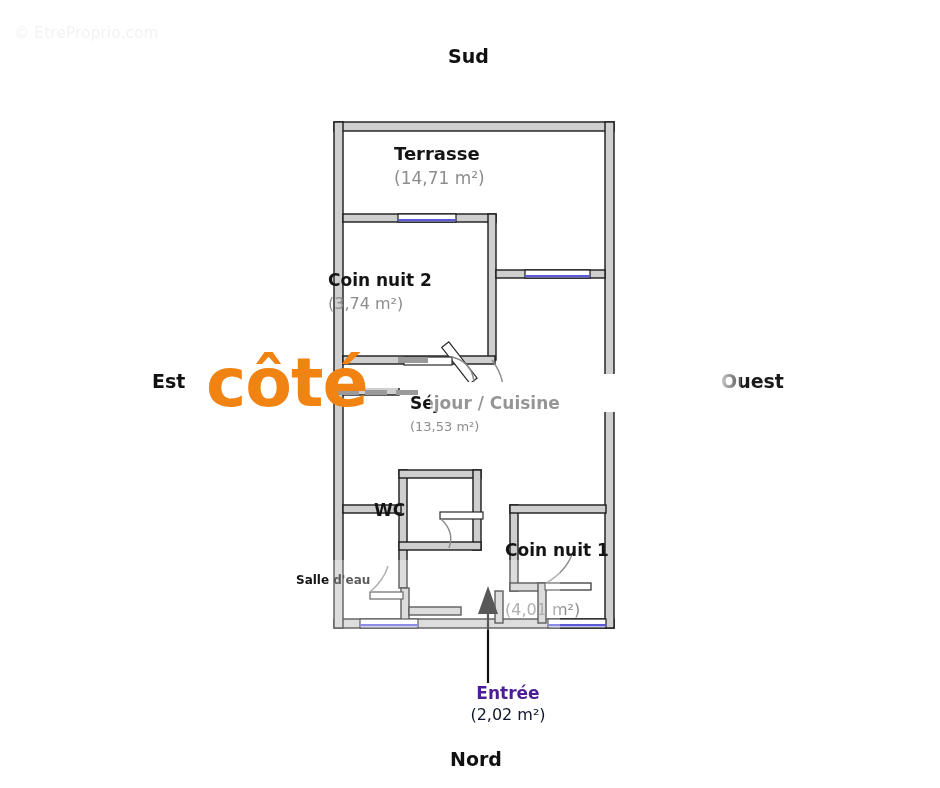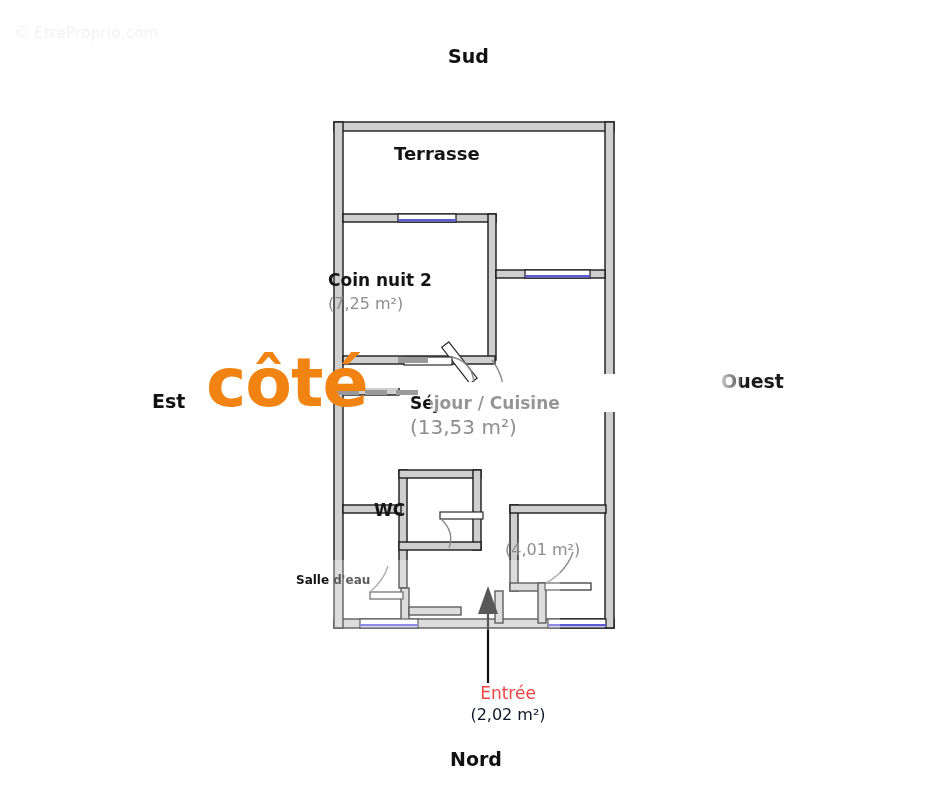--- a/index.html
+++ b/index.html
@@ -32,43 +32,43 @@
   .compass {
     position: absolute;
     font-weight: bold;
     font-size: 19px;
     color: #111111;
     font-family: "DejaVu Sans", sans-serif;
     white-space: nowrap;
   }
   .compass-sud   { left: 448px; top: 45px; }
   .compass-nord  { left: 450px; top: 748px; }
-  .compass-est   { left: 152px; top: 370px; margin-top: 20px; }
+  .compass-est   { left: 152px; top: 370px; }
   .compass-ouest { left: 721px; top: 370px; color:#1a1a1a; }
   
   .ouest-fade {
     position:absolute;
     left:715px; top:362px;
     width:26px; height:34px;
     background: linear-gradient(90deg, rgba(255,255,255,0.92), rgba(255,255,255,0.25));
     pointer-events:none;
   }
 
   
   .entree-label {
     position: absolute;
     left: 408px;
     top: 682px;
     width: 200px;
     text-align: center;
   }
   .entree-name {
-    font-weight: normal;
+    font-weight: bold;
     font-size: 17px;
-    color: #ef4444;
+    color: #4c1d95;
     display: block;
     line-height: 22px;
   }
   .entree-area {
     font-size: 16px;
     color: #0f172a;
     display: block;
     line-height: 22px;
   }
 
@@ -103,33 +103,33 @@
   .room-terrasse   { left: 394px; top: 142px; width: 200px; }
   .room-terrasse .rname { font-size: 18px; }
   .room-terrasse .rarea { font-size: 17px; }
 
   .room-coin2      { left: 328px; top: 268px; width: 200px; }
   .room-coin2 .rname { font-size: 17px; }
   .room-coin2 .rarea { font-size: 16px; }
 
   .room-sejour     { left: 410px; top: 391px; width: 200px; }
   .room-sejour .rname { font-size: 17px; }
-  .room-sejour .rarea { font-size: 20px; }
+  .room-sejour .rarea { font-size: 13px; }
 
   .room-wc         { left: 374px; top: 498px; width: 200px; }
   .room-wc .rname { font-size: 17px; }
   .room-wc .rarea { font-size: 15px; }
 
   .room-salledeau  { left: 296px; top: 568px; width: 200px; }
   .room-salledeau .rname { font-size: 12px; }
   .room-salledeau .rarea { font-size: 16px; }
 
   .room-coin1      { left: 505px; top: 538px; width: 200px; }
   .room-coin1 .rname { font-size: 17px; }
-  .room-coin1 .rarea { font-size: 16px; }
+  .room-coin1 .rarea { font-size: 16px; margin-top: 36px; }
 
   
   .logo-cote {
     position: absolute;
     left: 206px;
     top: 349px;
     font-size: 68px;
     font-weight: bold;
     color: #f08311;
     font-family: "DejaVu Sans", sans-serif;
@@ -271,41 +271,43 @@
   </g>
 </svg>
 
 <div class="logo-knockout ko-a"></div>
 <div class="logo-knockout ko-b"></div>
 <div class="logo-knockout ko-c"></div>
 <div class="logo-knockout ko-d"></div>
 
 <div class="room room-terrasse">
   <span class="rname">Terrasse</span>
+  <span class="rarea">(14,71 m²)</span>
 </div>
 
 <div class="room room-coin2">
   <span class="rname">Coin nuit 2</span>
-  <span class="rarea">(7,25 m²)</span>
+  <span class="rarea">(3,74 m²)</span>
 </div>
 
 <div class="room room-sejour">
   <span class="rname">Séjour / Cuisine</span>
   <span class="rarea">(13,53 m²)</span>
 </div>
 
 <div class="room room-wc">
   <span class="rname">WC</span>
 </div>
 
 <div class="room room-salledeau">
   <span class="rname">Salle d'eau</span>
 </div>
 
 <div class="room room-coin1">
+  <span class="rname">Coin nuit 1</span>
   <span class="rarea">(4,01 m²)</span>
 </div>
 
 <div class="haze"></div>
 <div class="haze2"></div>
 
 <div class="logo-cote">côté</div>
 
 <div class="compass compass-sud">Sud</div>
 <div class="compass compass-nord">Nord</div>

